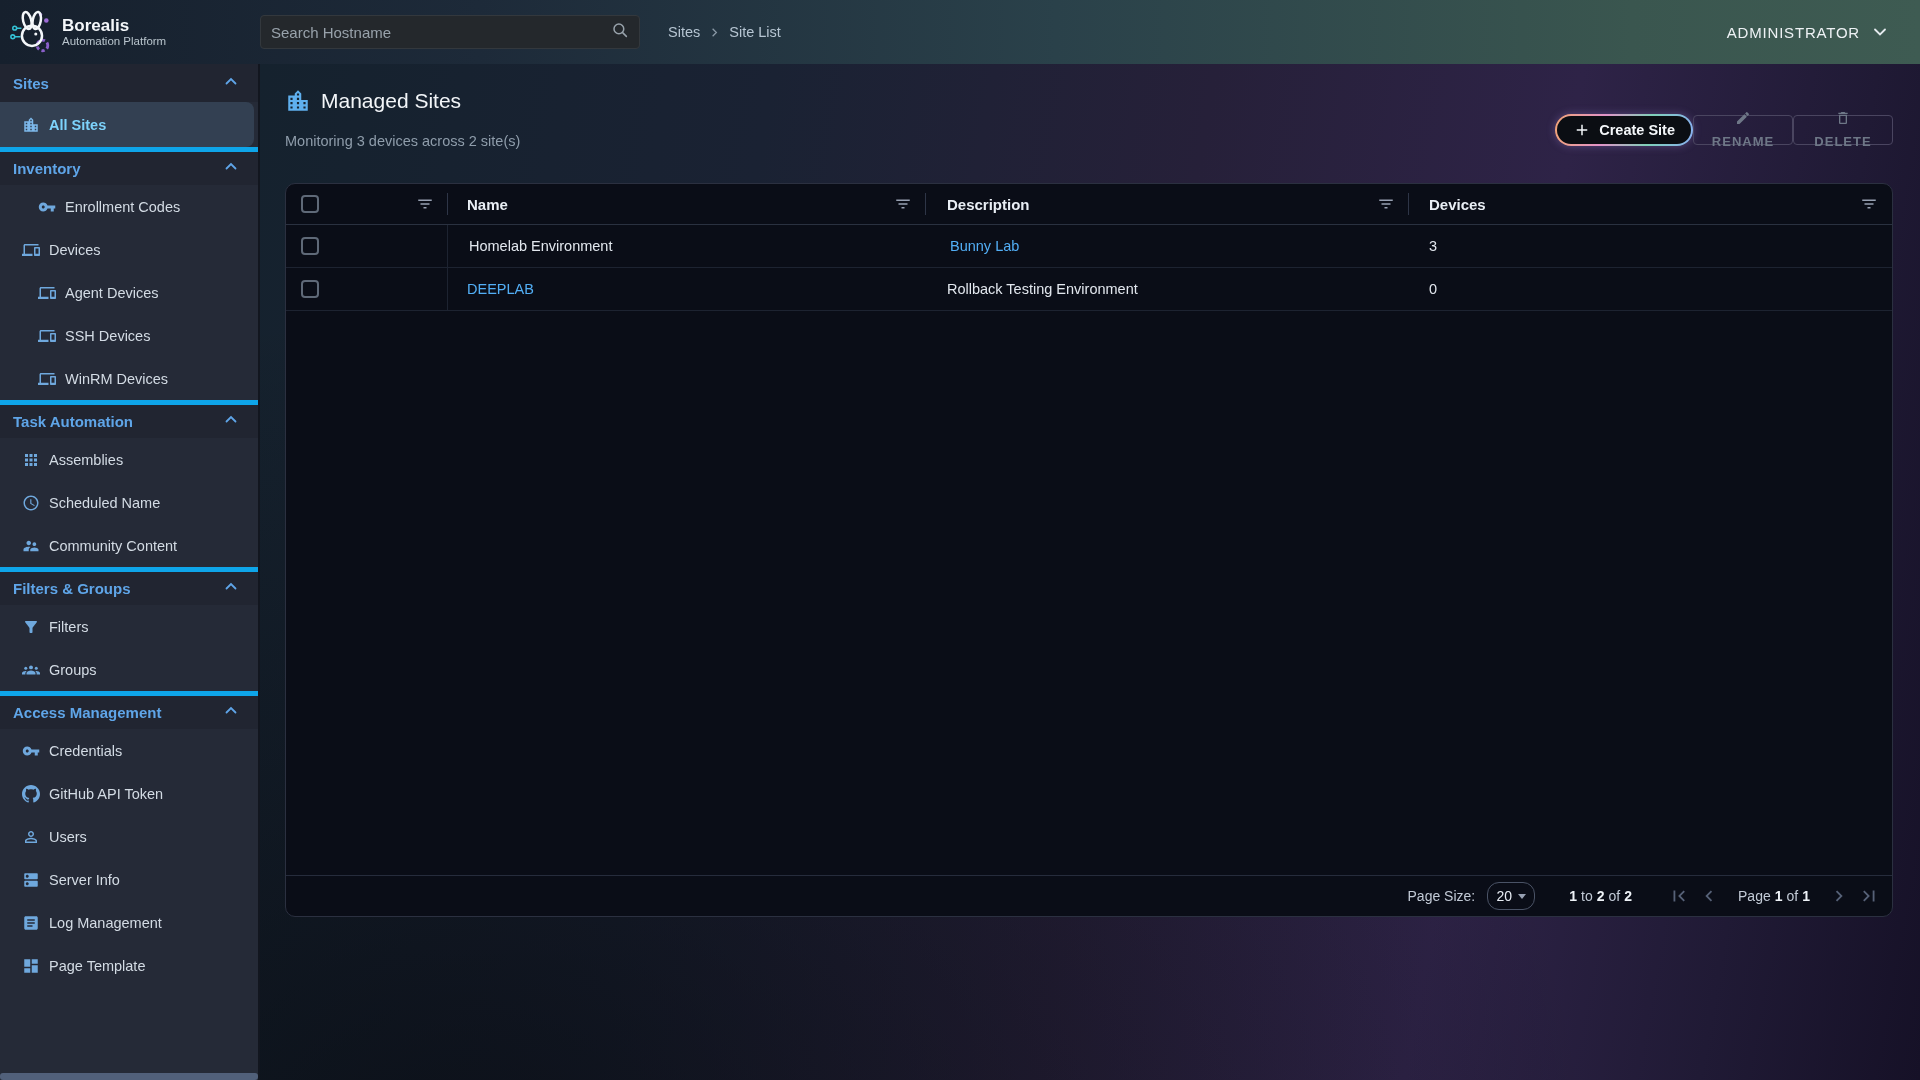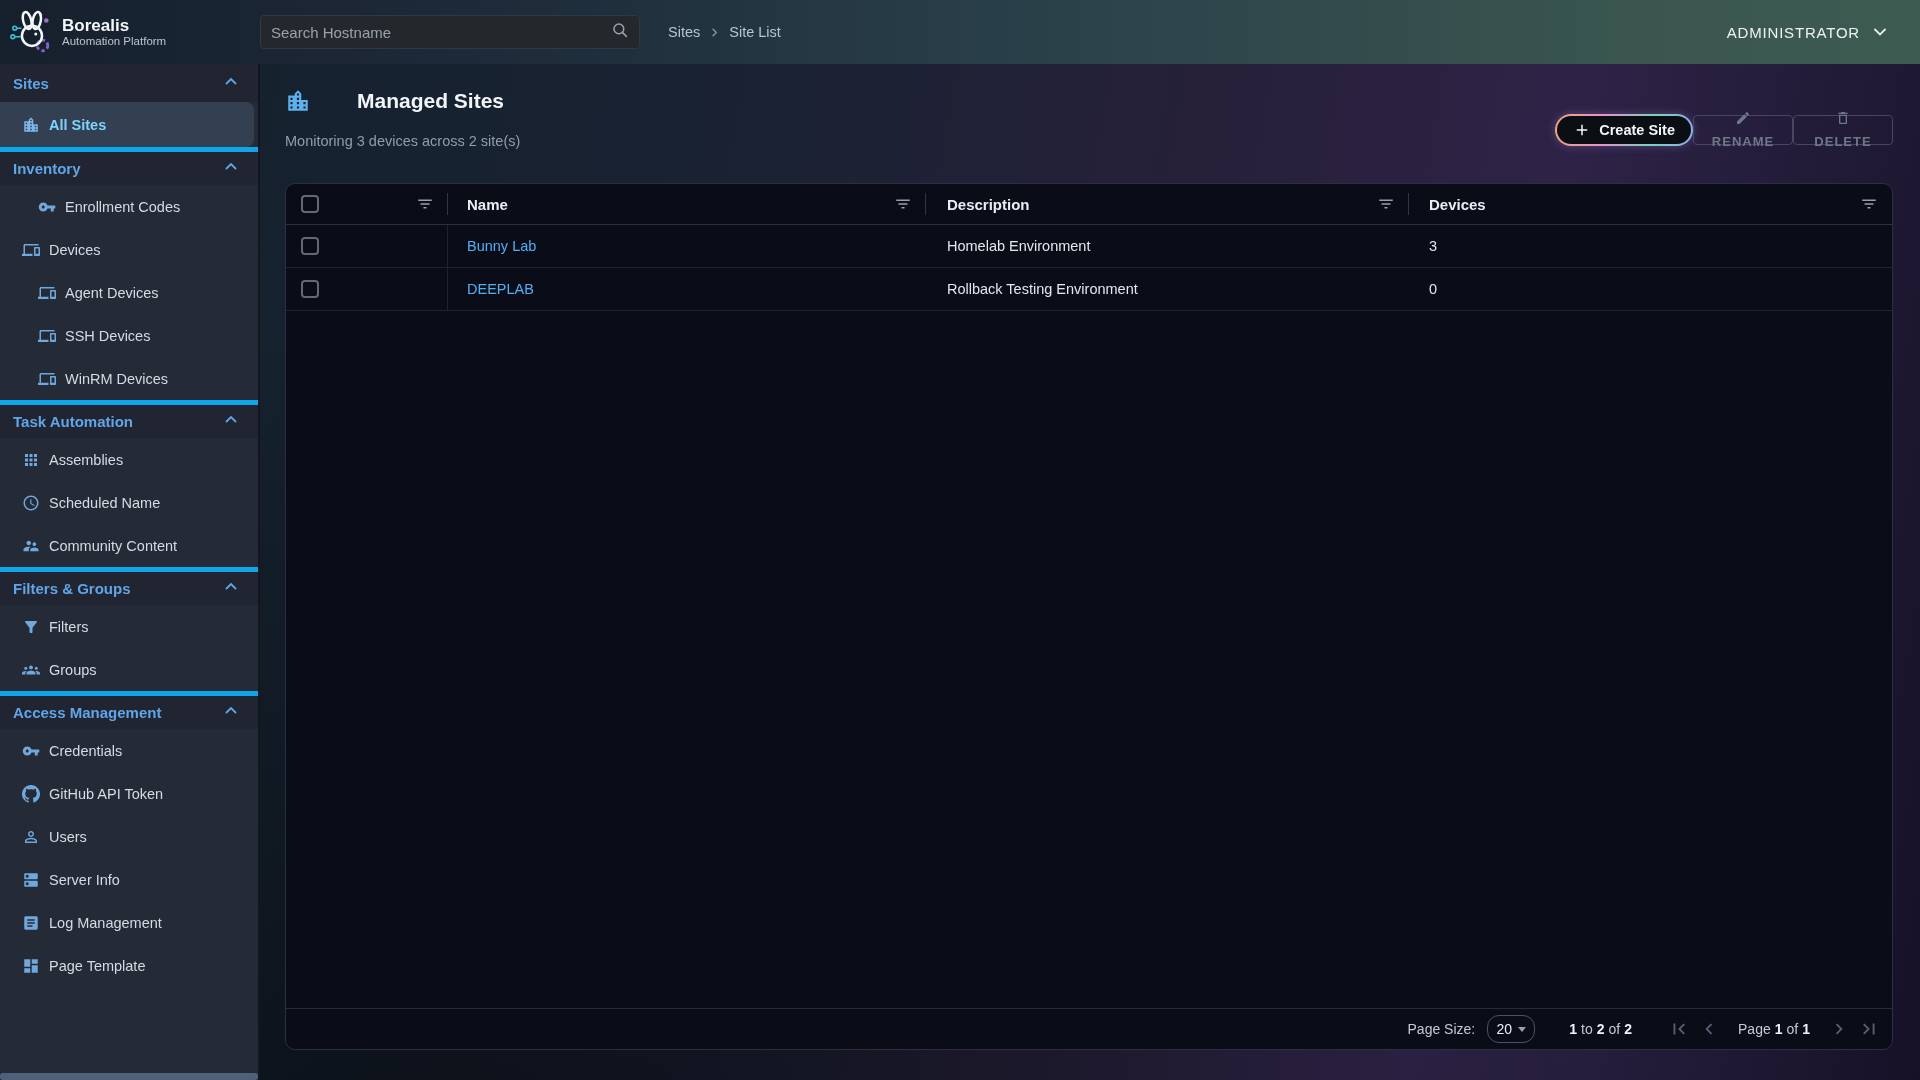--- a/index.html
+++ b/index.html
@@ -51,38 +51,38 @@
 
   
   .main { flex:1; min-width:0; position:relative; padding:0 27px 0 25px;
     background:
       radial-gradient(ellipse at 12% 108%, rgba(4,5,9,.6), rgba(4,5,9,0) 55%),
       linear-gradient(100deg,#15222e 0%,#1a2233 28%,#262039 52%,#2e2347 72%,#201a35 88%,#161127 100%); }
 
   .page-head { display:flex; justify-content:space-between; margin-top:22px; }
   .page-title-row { display:flex; align-items:center; gap:10px; height:30px; }
   .page-title-row .tic { color:#5fb0ee; display:flex; }
-  .page-title { color:#f2f5f8; font-size:21px; font-weight:700;margin-left:36px; }
+  .page-title { color:#f2f5f8; font-size:21px; font-weight:400; }
   .page-subtitle { margin-top:17px; color:#8f9dab; font-size:14.5px; height:20px; }
 
   .actions { display:flex; align-items:center; margin-top:20px; }
   .create-wrap { padding:2px; border-radius:18px;
     background:linear-gradient(100deg,#f2a476 0%,#e293c8 35%,#7fd0b8 68%,#8ab0f2 100%);
     box-shadow:0 0 8px rgba(170,140,220,.35); cursor:pointer; }
   .create-btn { height:28px; min-width:131px; border-radius:16px; background:#0b0e13;
     display:flex; align-items:center; justify-content:center; gap:8px; padding:0 16px;
     color:#f4f7fa; font-size:14.5px; font-weight:700; }
   .create-btn svg { color:#f4f7fa; }
   .ghost-btn { height:30px; width:100px; border:1px solid #4a4560; border-radius:4px;
     background:transparent; display:flex; align-items:center; justify-content:center; gap:8px;
     color:#6e7787; font-size:13px; font-weight:700; letter-spacing:1px; cursor:default;flex-direction:column; }
   .ghost-btn svg { color:#6e7787; }
 
   
-  .table-card { margin-top:30px; height:867px; background:#0a0d17; border:1px solid #2b3040;
+  .table-card { margin-top:30px; height:734px; background:#0a0d17; border:1px solid #2b3040;
     border-radius:10px; display:flex; flex-direction:column; overflow:hidden; }
   .thead { height:41px; flex:0 0 41px; display:flex; border-bottom:1px solid #2a3140; }
   .th { display:flex; align-items:center; position:relative; color:#e9eef5; font-size:15px; font-weight:700; }
   .th .filter-ic { position:absolute; right:14px; color:#97a0b2; display:flex; cursor:pointer; }
   .th::after { content:''; position:absolute; right:0; top:9px; bottom:9px; width:1px; background:#2e3547; }
   .th.no-sep::after { display:none; }
   .col-check { width:162px; flex:0 0 162px; padding-left:15px; }
   .col-name  { width:478px; flex:0 0 478px; padding-left:19px; }
   .col-desc  { width:483px; flex:0 0 483px; padding-left:21px; }
   .col-dev   { flex:1; padding-left:20px; }
@@ -429,25 +429,25 @@
                 </svg>
             </span>
           </div>
         </div>
 
         <div class="tbody">
           <div class="trow">
             <div class="td col-check">
                 <span class="checkbox"></span>
               </div>
+            <div class="td col-desc">
+                <span>Homelab Environment</span>
+              </div>
             <div class="td col-name">
                 <span class="site-link">Bunny Lab</span>
-              </div>
-            <div class="td col-desc">
-                <span>Homelab Environment</span>
               </div>
             <div class="td col-dev">
                 <span>3</span>
               </div>
           </div>
           <div class="trow">
             <div class="td col-check">
                 <span class="checkbox"></span>
               </div>
             <div class="td col-name">

